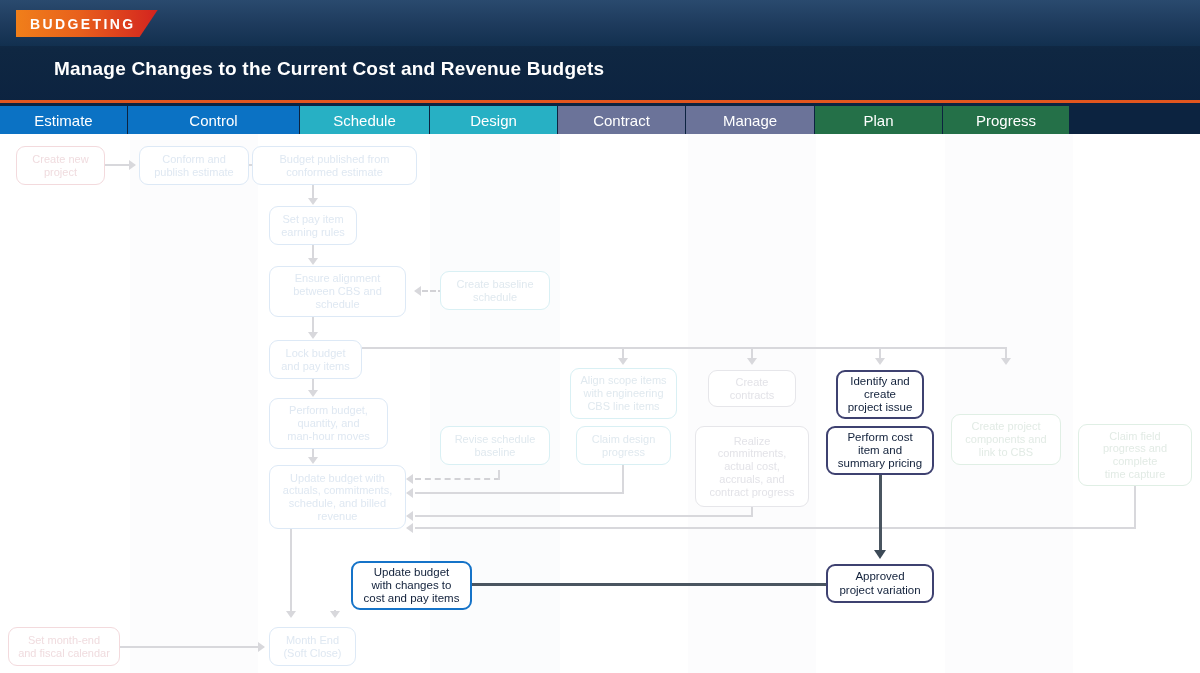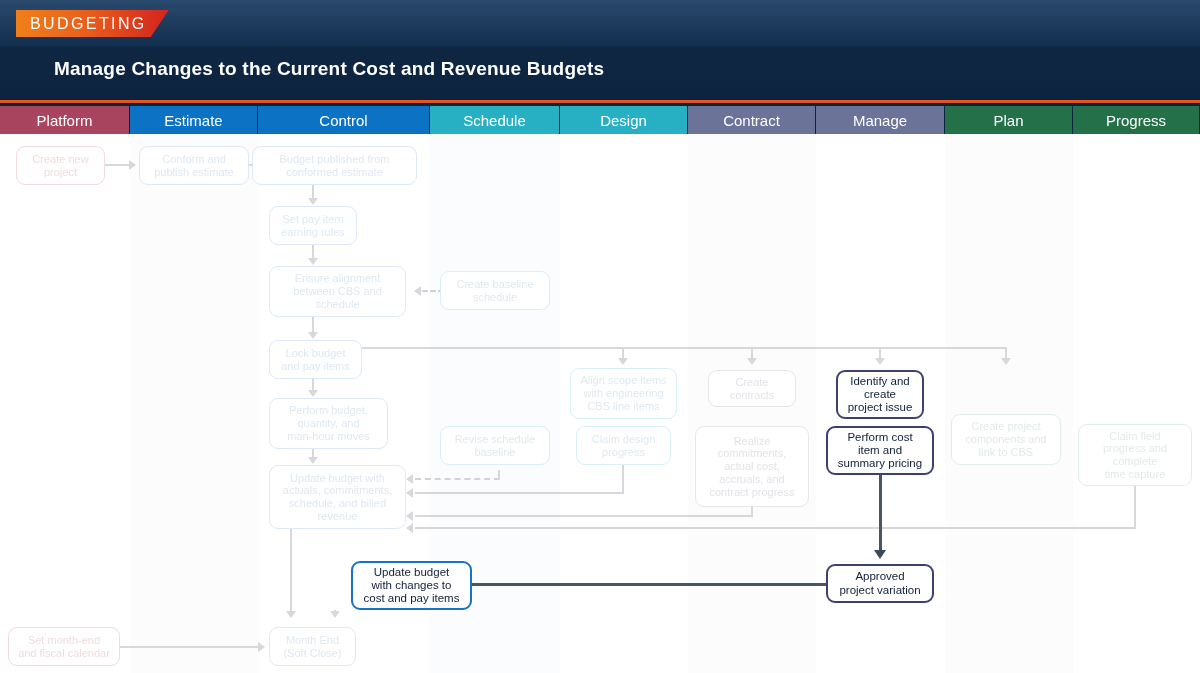--- a/index.html
+++ b/index.html
@@ -12,21 +12,21 @@
 
   
   .hdr{position:absolute;left:0;top:0;width:1200px;height:106px;
        background:linear-gradient(180deg,#1b3352 0%,#16304e 28%,#0f2742 46%,#0c2340 100%);}
   .hdr-top{position:absolute;left:0;top:0;width:1200px;height:46px;
        background:linear-gradient(180deg,#2a4a6e 0%,#1d3a5c 55%,#12304f 100%);}
   .badge{position:absolute;left:16px;top:10px;height:27px;padding:0 22px 0 14px;
        display:flex;align-items:center;
        background:linear-gradient(90deg,#f07f1a 0%,#e8601c 45%,#d3231f 100%);
        clip-path:polygon(0 0,100% 0,calc(100% - 18px) 100%,0 100%);}
-  .badge span{color:#fff;font-size:16px;font-weight:normal;letter-spacing:2.4px;}
+  .badge span{color:#fff;font-size:14px;font-weight:bold;letter-spacing:2.4px;}
   .hdr-title{position:absolute;left:54px;top:58px;color:#ffffff;
        font-size:19px;font-weight:bold;letter-spacing:.2px;}
   .accent{position:absolute;left:0;top:100px;width:1200px;height:3px;background:#e2561f;}
   .accent2{position:absolute;left:0;top:103px;width:1200px;height:3px;background:#0c2340;}
 
   
   .tabs{position:absolute;left:0;top:106px;width:1200px;height:28px;background:#0c2340;
         display:flex;}
   .tab{height:28px;display:flex;align-items:center;justify-content:center;
         color:#ffffff;font-size:15px;border-right:1px solid #0c2340;box-sizing:border-box;}
@@ -72,21 +72,20 @@
     <div class="hdr-top"></div>
     <div class="badge">
       <span>BUDGETING</span>
     </div>
     <div class="hdr-title">Manage Changes to the Current Cost and Revenue Budgets</div>
     <div class="accent"></div>
     <div class="accent2"></div>
   </div>
 
   <div class="tabs">
-      <div class="tab" style="width: 130px; background: rgb(169, 68, 95);">Platform</div>
       <div class="tab" style="width: 128px; background: rgb(11, 114, 196);">Estimate</div>
       <div class="tab" style="width: 172px; background: rgb(11, 114, 196);">Control</div>
       <div class="tab" style="width: 130px; background: rgb(39, 176, 196);">Schedule</div>
       <div class="tab" style="width: 128px; background: rgb(39, 176, 196);">Design</div>
       <div class="tab" style="width: 128px; background: rgb(107, 115, 153);">Contract</div>
       <div class="tab" style="width: 129px; background: rgb(107, 115, 153);">Manage</div>
       <div class="tab" style="width: 128px; background: rgb(36, 112, 72);">Plan</div>
       <div class="tab" style="width: 127px; background: rgb(36, 112, 72);">Progress</div>
     </div>
 

